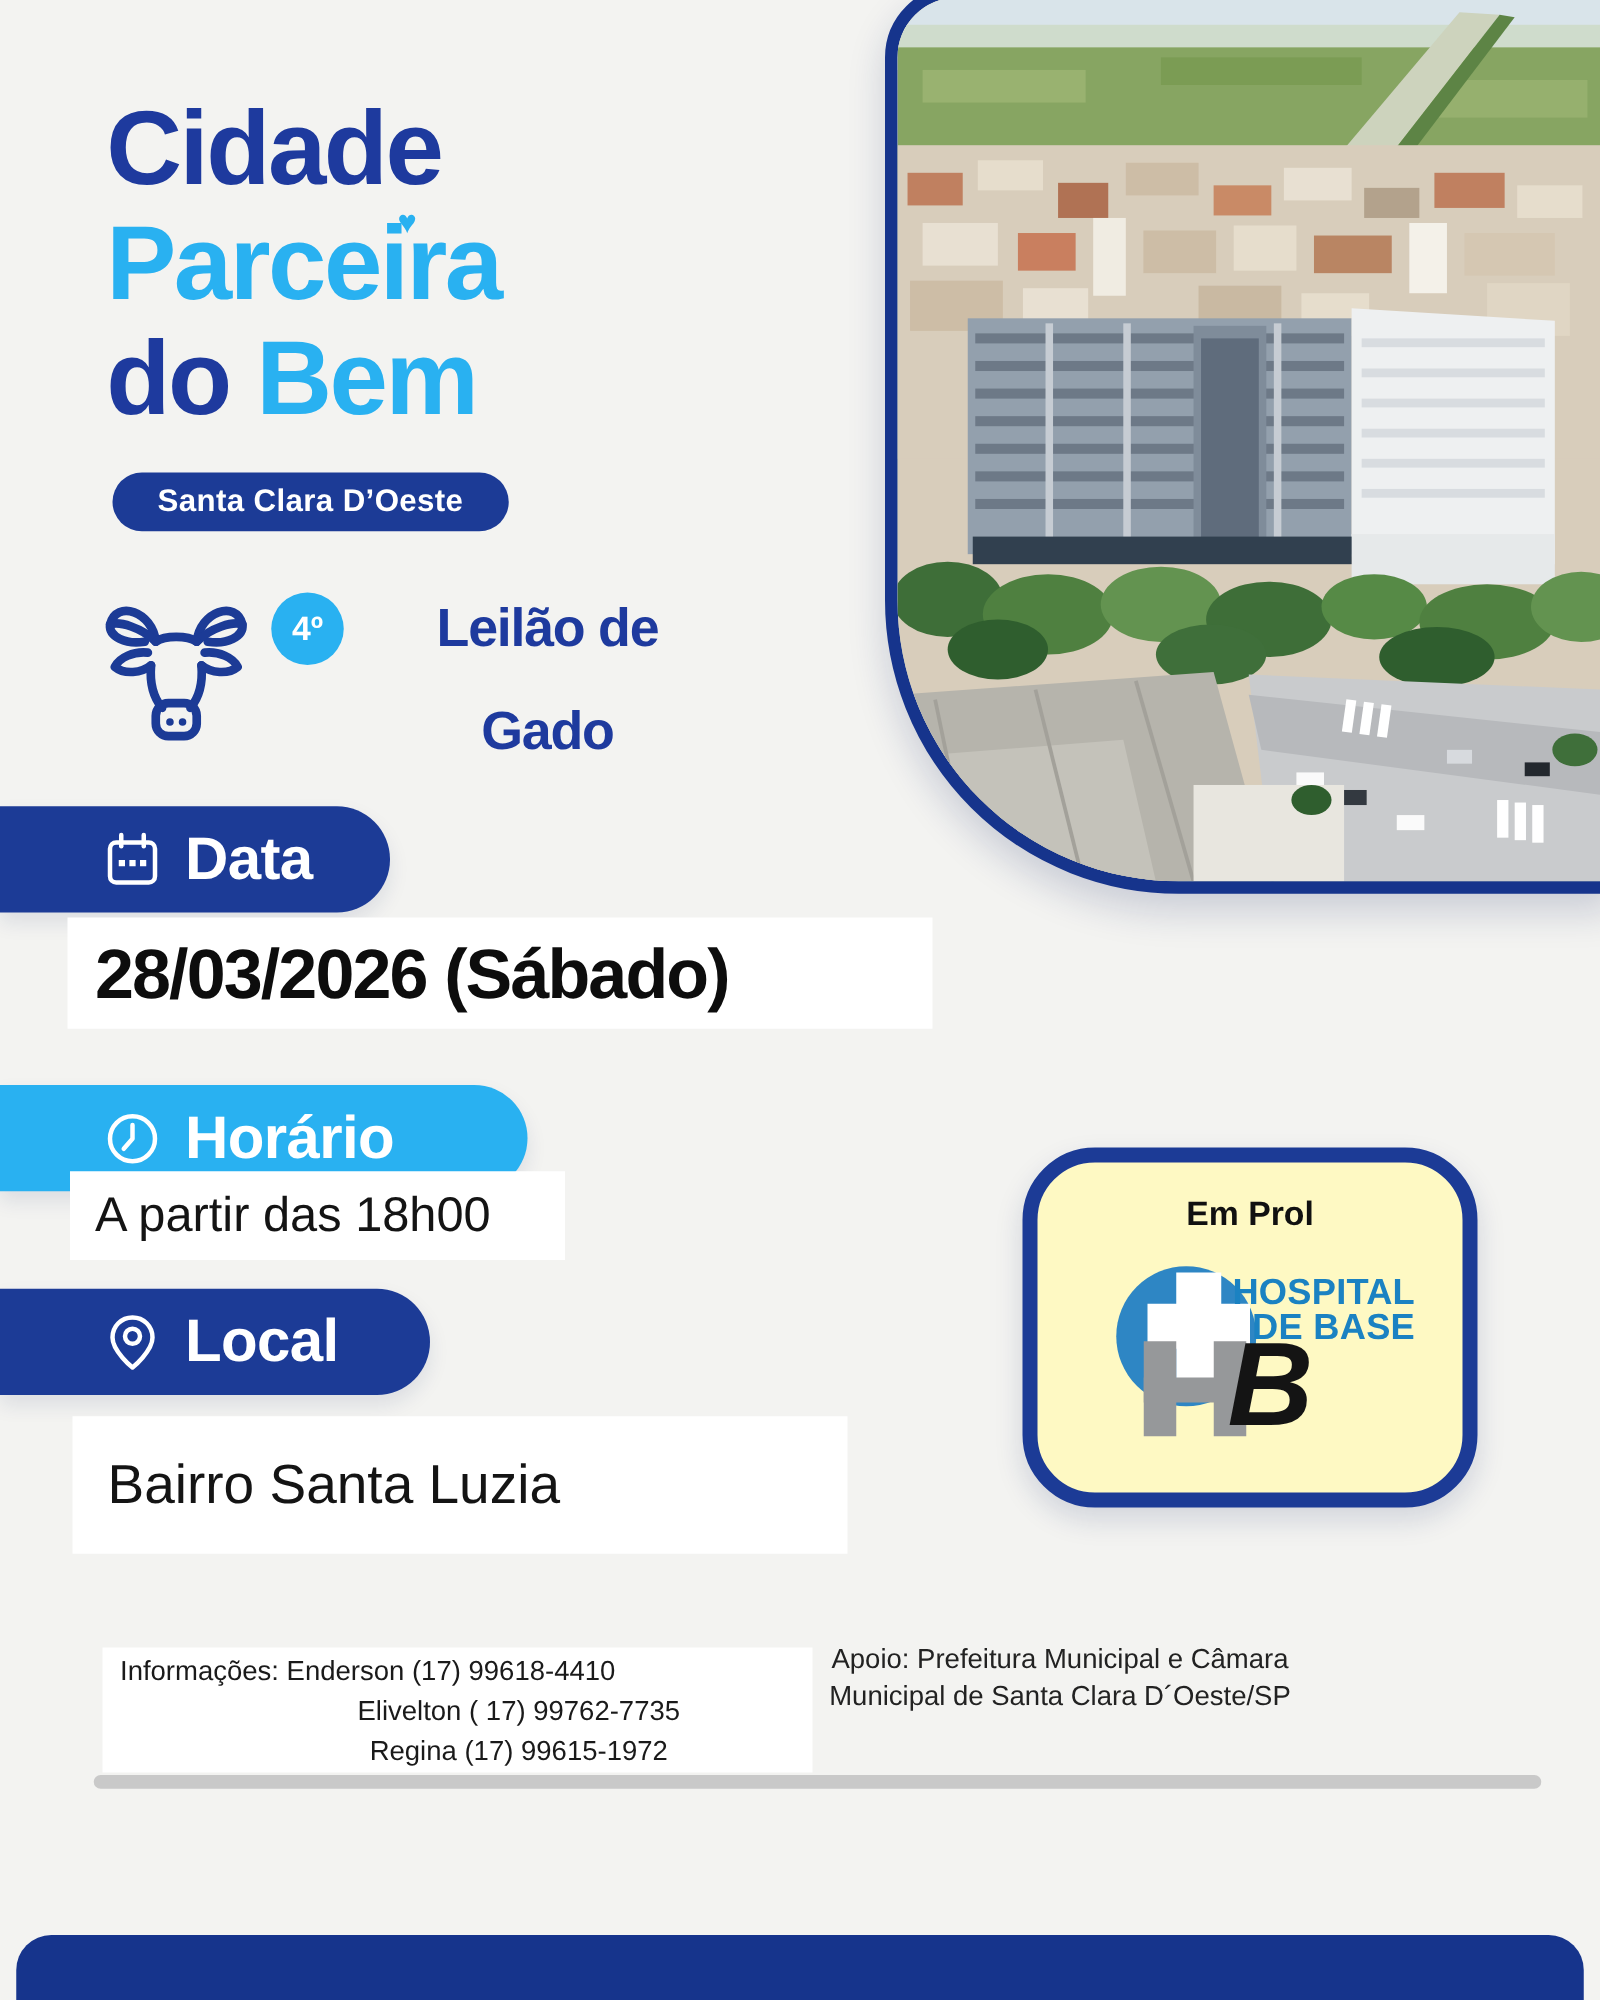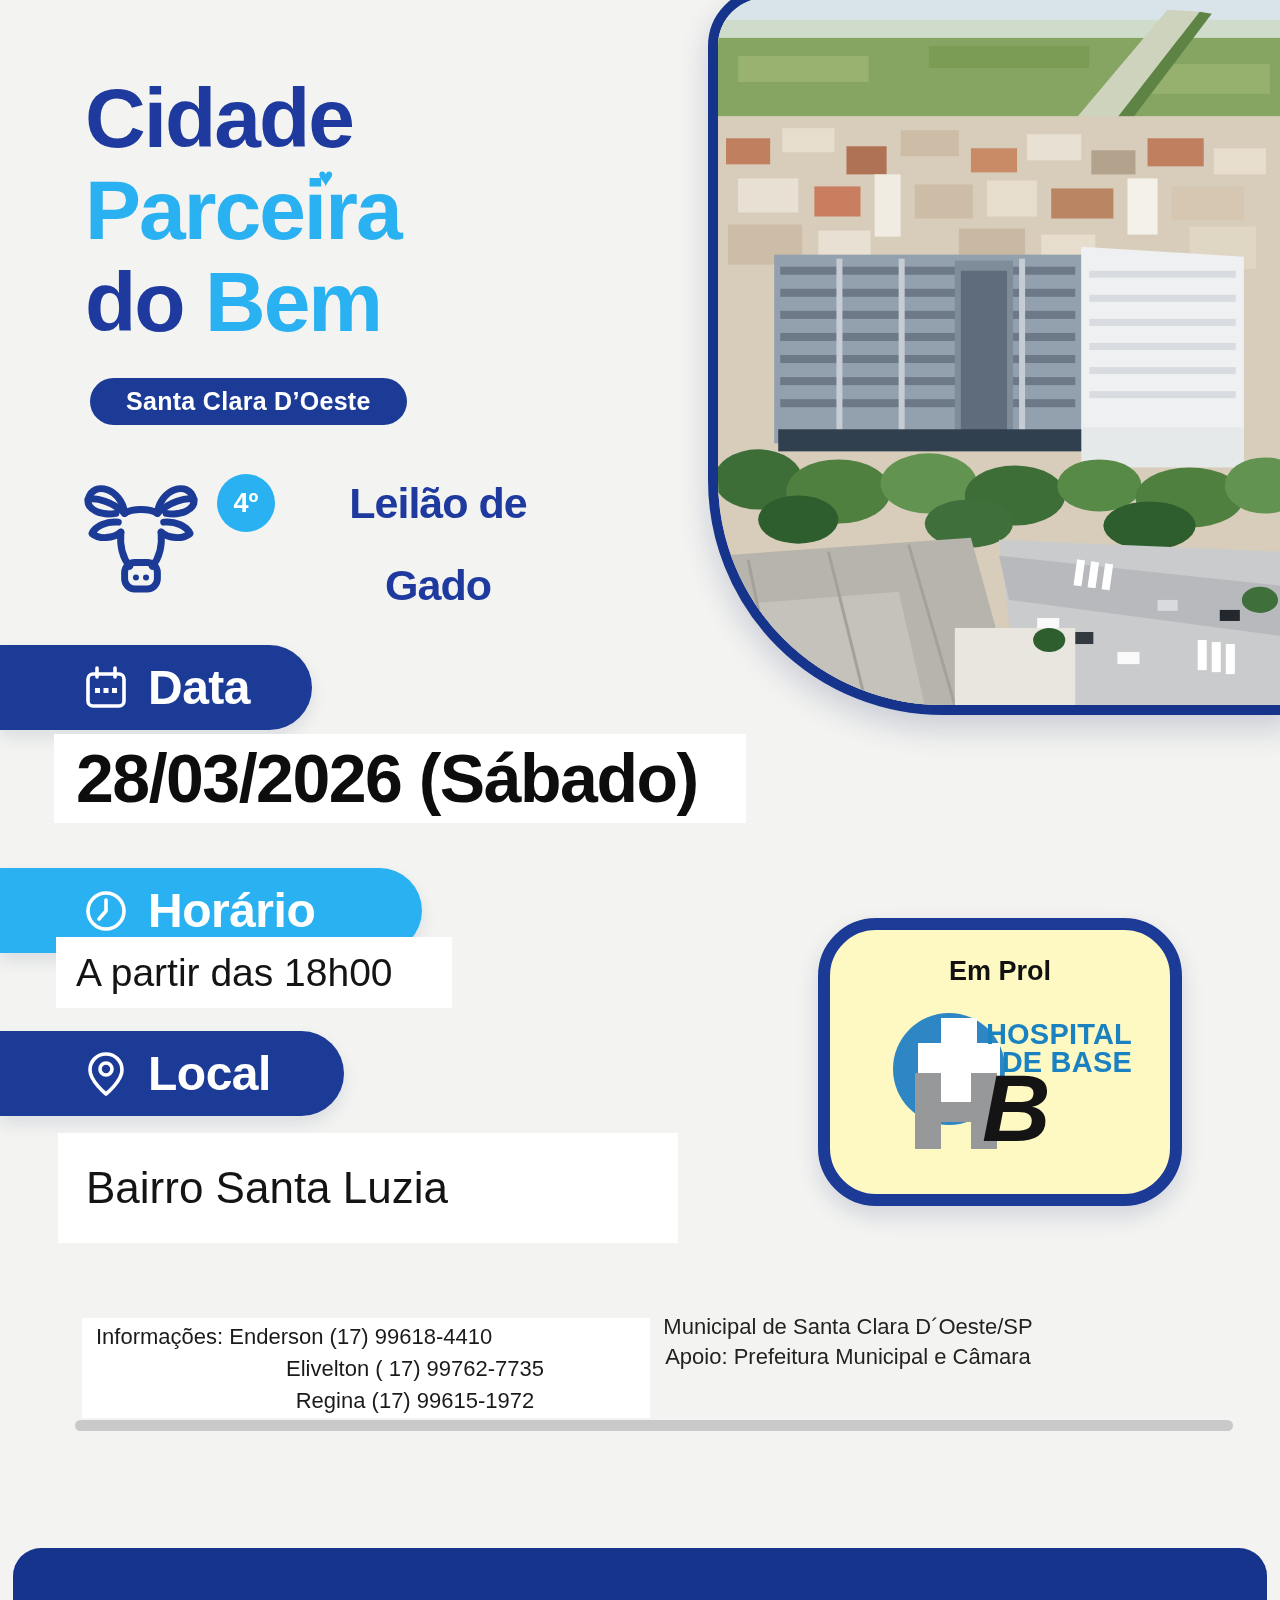--- a/index.html
+++ b/index.html
@@ -69,21 +69,21 @@
   .pill-dark{background:var(--dark-blue);}
   .pill-light{background:var(--light-blue);}
   .pill-data{top:645px;width:312px;}
   .pill-horario{top:847px;width:422px;margin-top:21px;}
   .pill-local{top:1031px;width:344px;}
   .pill-info{top:1232px;width:492px;}
 
   
   .value-box{position:absolute;background:#fff;color:var(--ink);}
   .vb-date{left:54px;top:734px;width:692px;height:89px;line-height:89px;
-    padding-left:22px;font-size:68px;font-weight:800;letter-spacing:-1.5px;}
+    padding-left:22px;font-size:56px;font-weight:800;letter-spacing:-1.5px;}
   .vb-time{left:56px;top:937px;width:396px;height:71px;line-height:71px;
     padding-left:20px;font-size:39px;font-weight:400;color:#141414;}
   .vb-place{left:58px;top:1133px;width:620px;height:110px;line-height:110px;
     padding-left:28px;font-size:44px;font-weight:400;color:#141414;}
 
   .contacts{
     position:absolute;left:82px;top:1318px;width:568px;height:100px;background:#fff;
     font-size:22px;line-height:32px;color:#1a1a1a;padding-top:3px;
   }
   .contacts .c1{text-align:left;padding-left:14px;}
@@ -285,22 +285,22 @@
   <div class="value-box vb-place">Bairro Santa Luzia</div>
 
 
   <div class="contacts">
     <div class="c1">Informações: Enderson (17) 99618-4410</div>
     <div class="c2">Elivelton ( 17) 99762-7735</div>
     <div class="c3">Regina (17) 99615-1972</div>
   </div>
 
   <div class="support">
+    <div>Apoio: Prefeitura Municipal e Câmara</div>
     <div>Municipal de Santa Clara D´Oeste/SP</div>
-    <div>Apoio: Prefeitura Municipal e Câmara</div>
   </div>
 
   <div class="divider"></div>
 
   <div class="emprol">
     <div class="heading">Em Prol</div>
     <div class="logo-circle"></div>
     <div class="logo-cross-v"></div>
     <div class="logo-cross-h"></div>
     <div class="logo-h">

